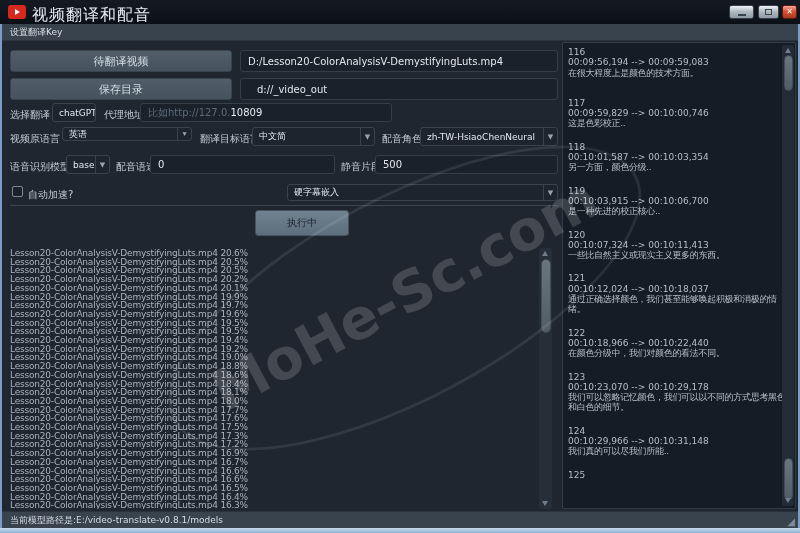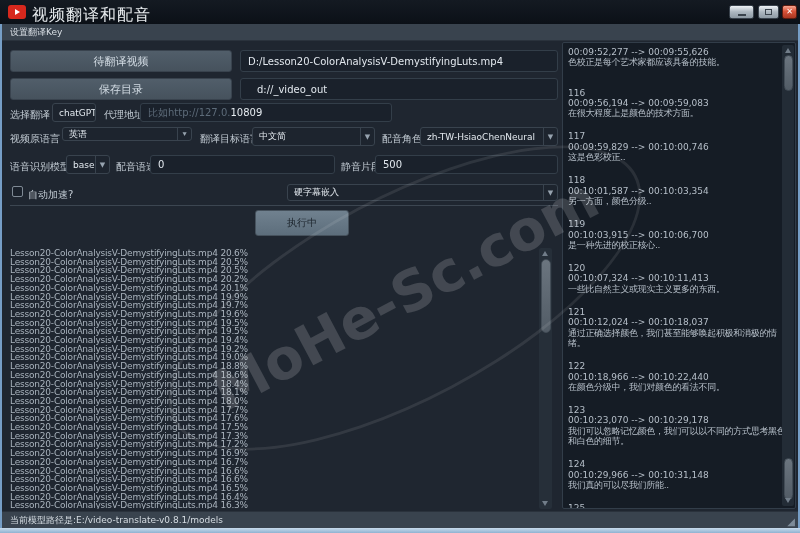--- a/index.html
+++ b/index.html
@@ -215,24 +215,20 @@
 
   <div class="vscroll sb-left">
     <span class="varrow arr-up" style="top:3px;"></span>
     <span class="vthumb" style="top:11px; height:74px;"></span>
     <span class="varrow arr-dn" style="bottom:3px;"></span>
   </div>
 
   <div class="sub-panel">
     <div class="subtitle-list">
         <div class="srt-block">
-          <div class="srt-time">00:09:52,277 --&gt; 00:09:55,626</div>
-          <div class="srt-text">色校正是每个艺术家都应该具备的技能。</div>
-        </div>
-        <div class="srt-block">
           <div class="srt-index">116</div>
           <div class="srt-time">00:09:56,194 --&gt; 00:09:59,083</div>
           <div class="srt-text">在很大程度上是颜色的技术方面。</div>
         </div>
         <div class="srt-block">
           <div class="srt-index">117</div>
           <div class="srt-time">00:09:59,829 --&gt; 00:10:00,746</div>
           <div class="srt-text">这是色彩校正..</div>
         </div>
         <div class="srt-block">

